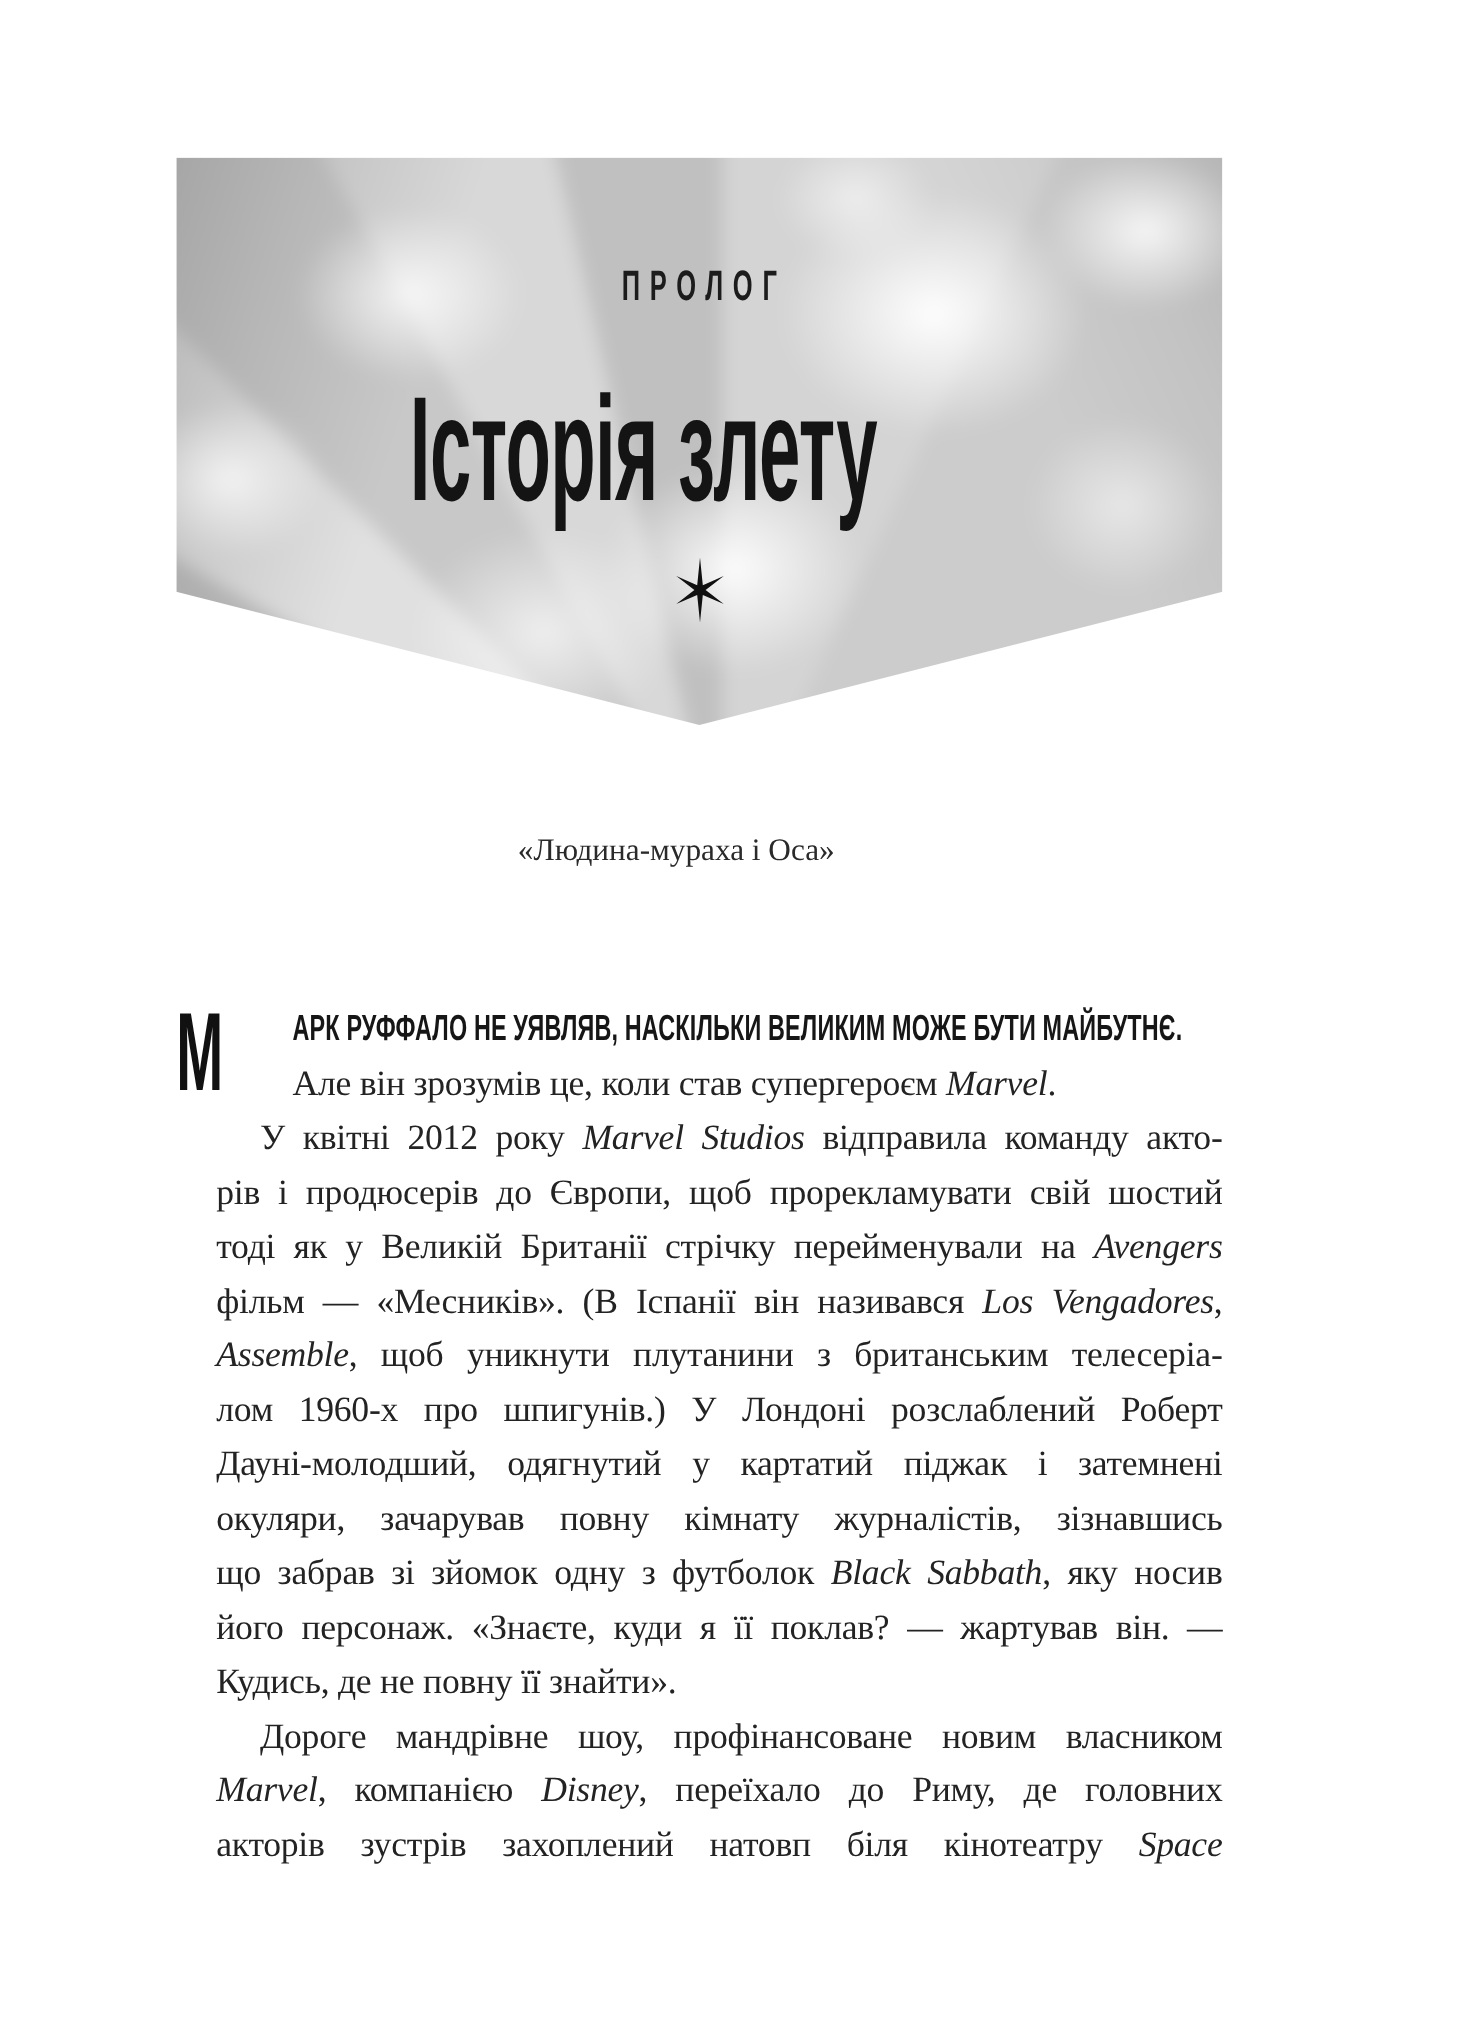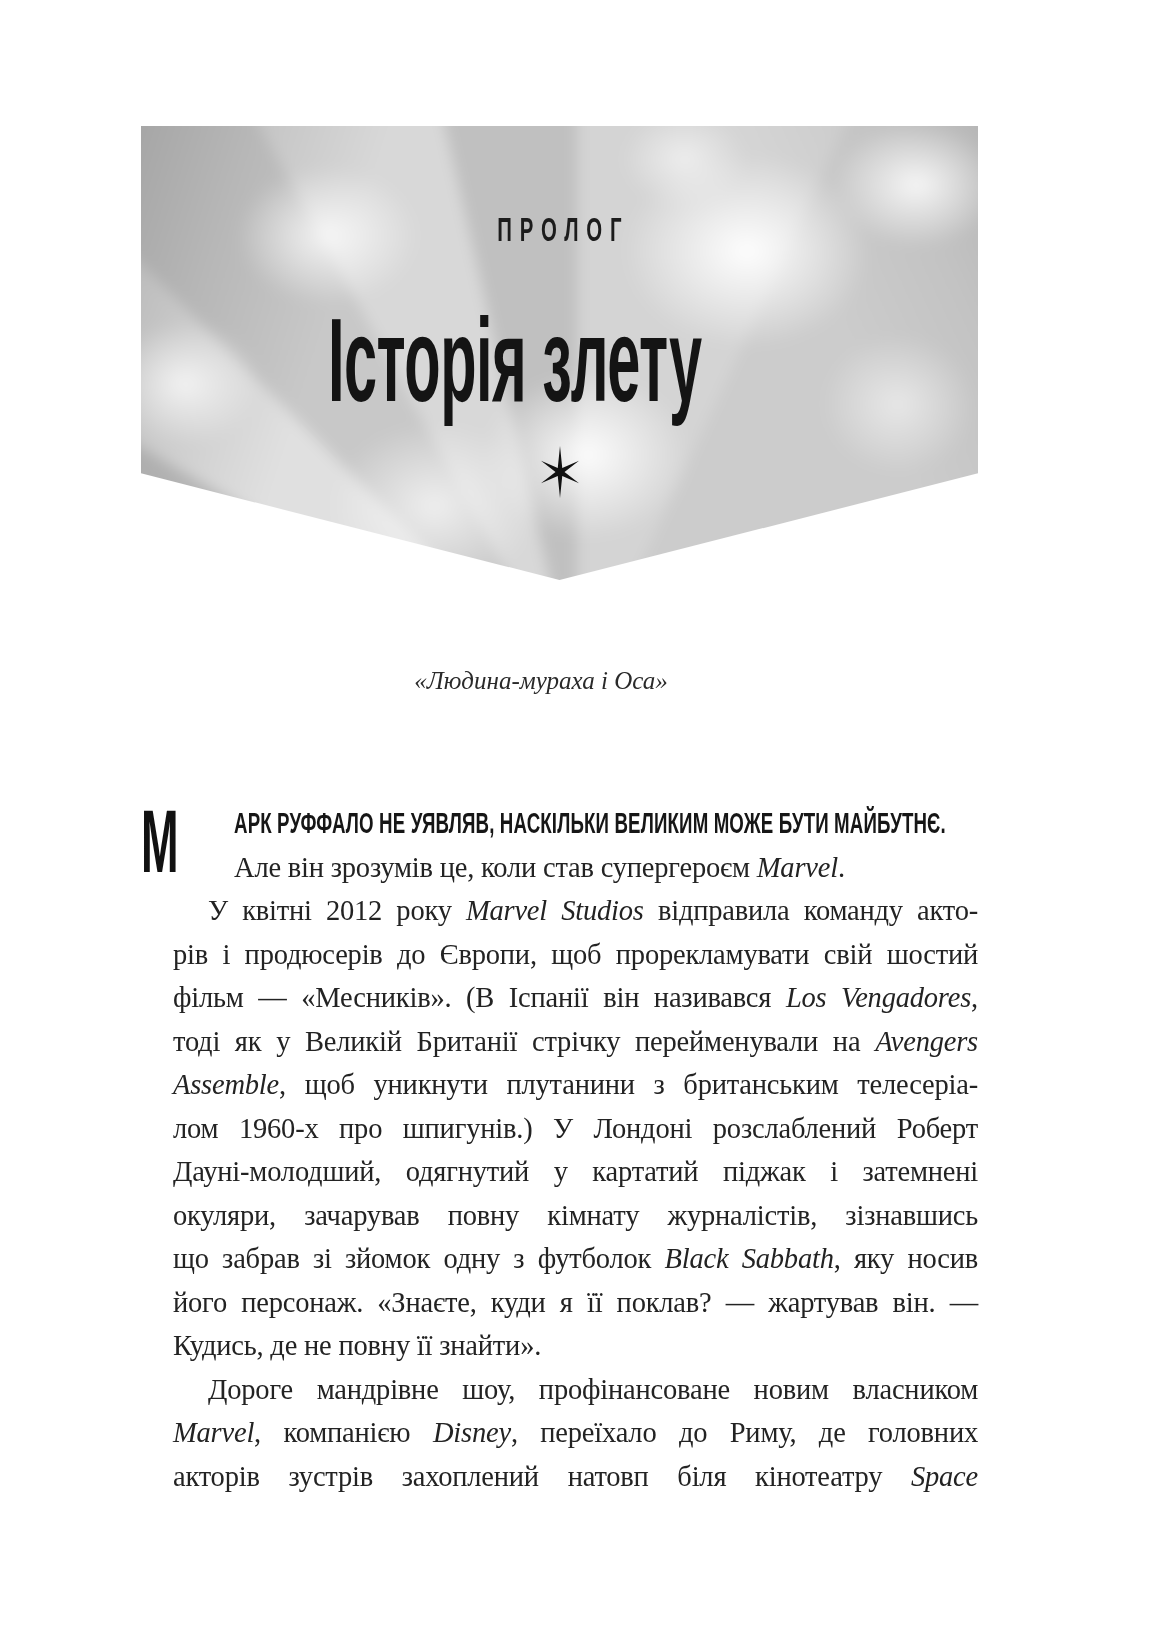--- a/index.html
+++ b/index.html
@@ -104,21 +104,20 @@
     text-align: center;
     color: #2a2a2a;
   }
   .quote {
     margin: 0;
     font-size: 28px;
     line-height: 1;
   }
   .source {
     margin: 15px 0 18px 0;
-    font-style: italic;
     font-size: 25px;
     line-height: 1;
   }
 
   
   .body-text {
     position: relative;
     position: absolute;
     left: 141px;
     top: 802px;
@@ -192,22 +191,22 @@
 
   <section class="body-text">
     <span class="dropcap">
       <span class="dc-inner">М</span>
     </span>
 
   <div class="line pad"><span class="caps"><span>АРК РУФФАЛО НЕ УЯВЛЯВ, НАСКІЛЬКИ ВЕЛИКИМ МОЖЕ БУТИ МАЙБУТНЄ.</span></span></div>
       <div class="line last pad"><span>Але він зрозумів це, коли став супергероєм </span><i>Marvel</i><span>.</span></div>
       <div class="line indent"><span>У квітні 2012 року </span><i>Marvel Studios</i><span> відправила команду акто-</span></div>
       <div class="line"><span>рів і продюсерів до Європи, щоб прорекламувати свій шостий</span></div>
+      <div class="line"><span>тоді як у Великій Британії стрічку перейменували на </span><i>Avengers</i></div>
       <div class="line"><span>фільм — «Месників». (В Іспанії він називався </span><i>Los Vengadores</i><span>,</span></div>
-      <div class="line"><span>тоді як у Великій Британії стрічку перейменували на </span><i>Avengers</i></div>
       <div class="line"><i>Assemble</i><span>, щоб уникнути плутанини з британським телесеріа-</span></div>
       <div class="line"><span>лом 1960-х про шпигунів.) У Лондоні розслаблений Роберт</span></div>
       <div class="line"><span>Дауні-молодший, одягнутий у картатий піджак і затемнені</span></div>
       <div class="line"><span>окуляри, зачарував повну кімнату журналістів, зізнавшись</span></div>
       <div class="line"><span>що забрав зі зйомок одну з футболок </span><i>Black Sabbath</i><span>, яку носив</span></div>
       <div class="line"><span>його персонаж. «Знаєте, куди я її поклав? — жартував він. —</span></div>
       <div class="line last"><span>Кудись, де не повну її знайти».</span></div>
       <div class="line indent"><span>Дороге мандрівне шоу, профінансоване новим власником</span></div>
       <div class="line"><i>Marvel</i><span>, компанією </span><i>Disney</i><span>, переїхало до Риму, де головних</span></div>
       <div class="line"><span>акторів зустрів захоплений натовп біля кінотеатру </span><i>Space</i></div>

